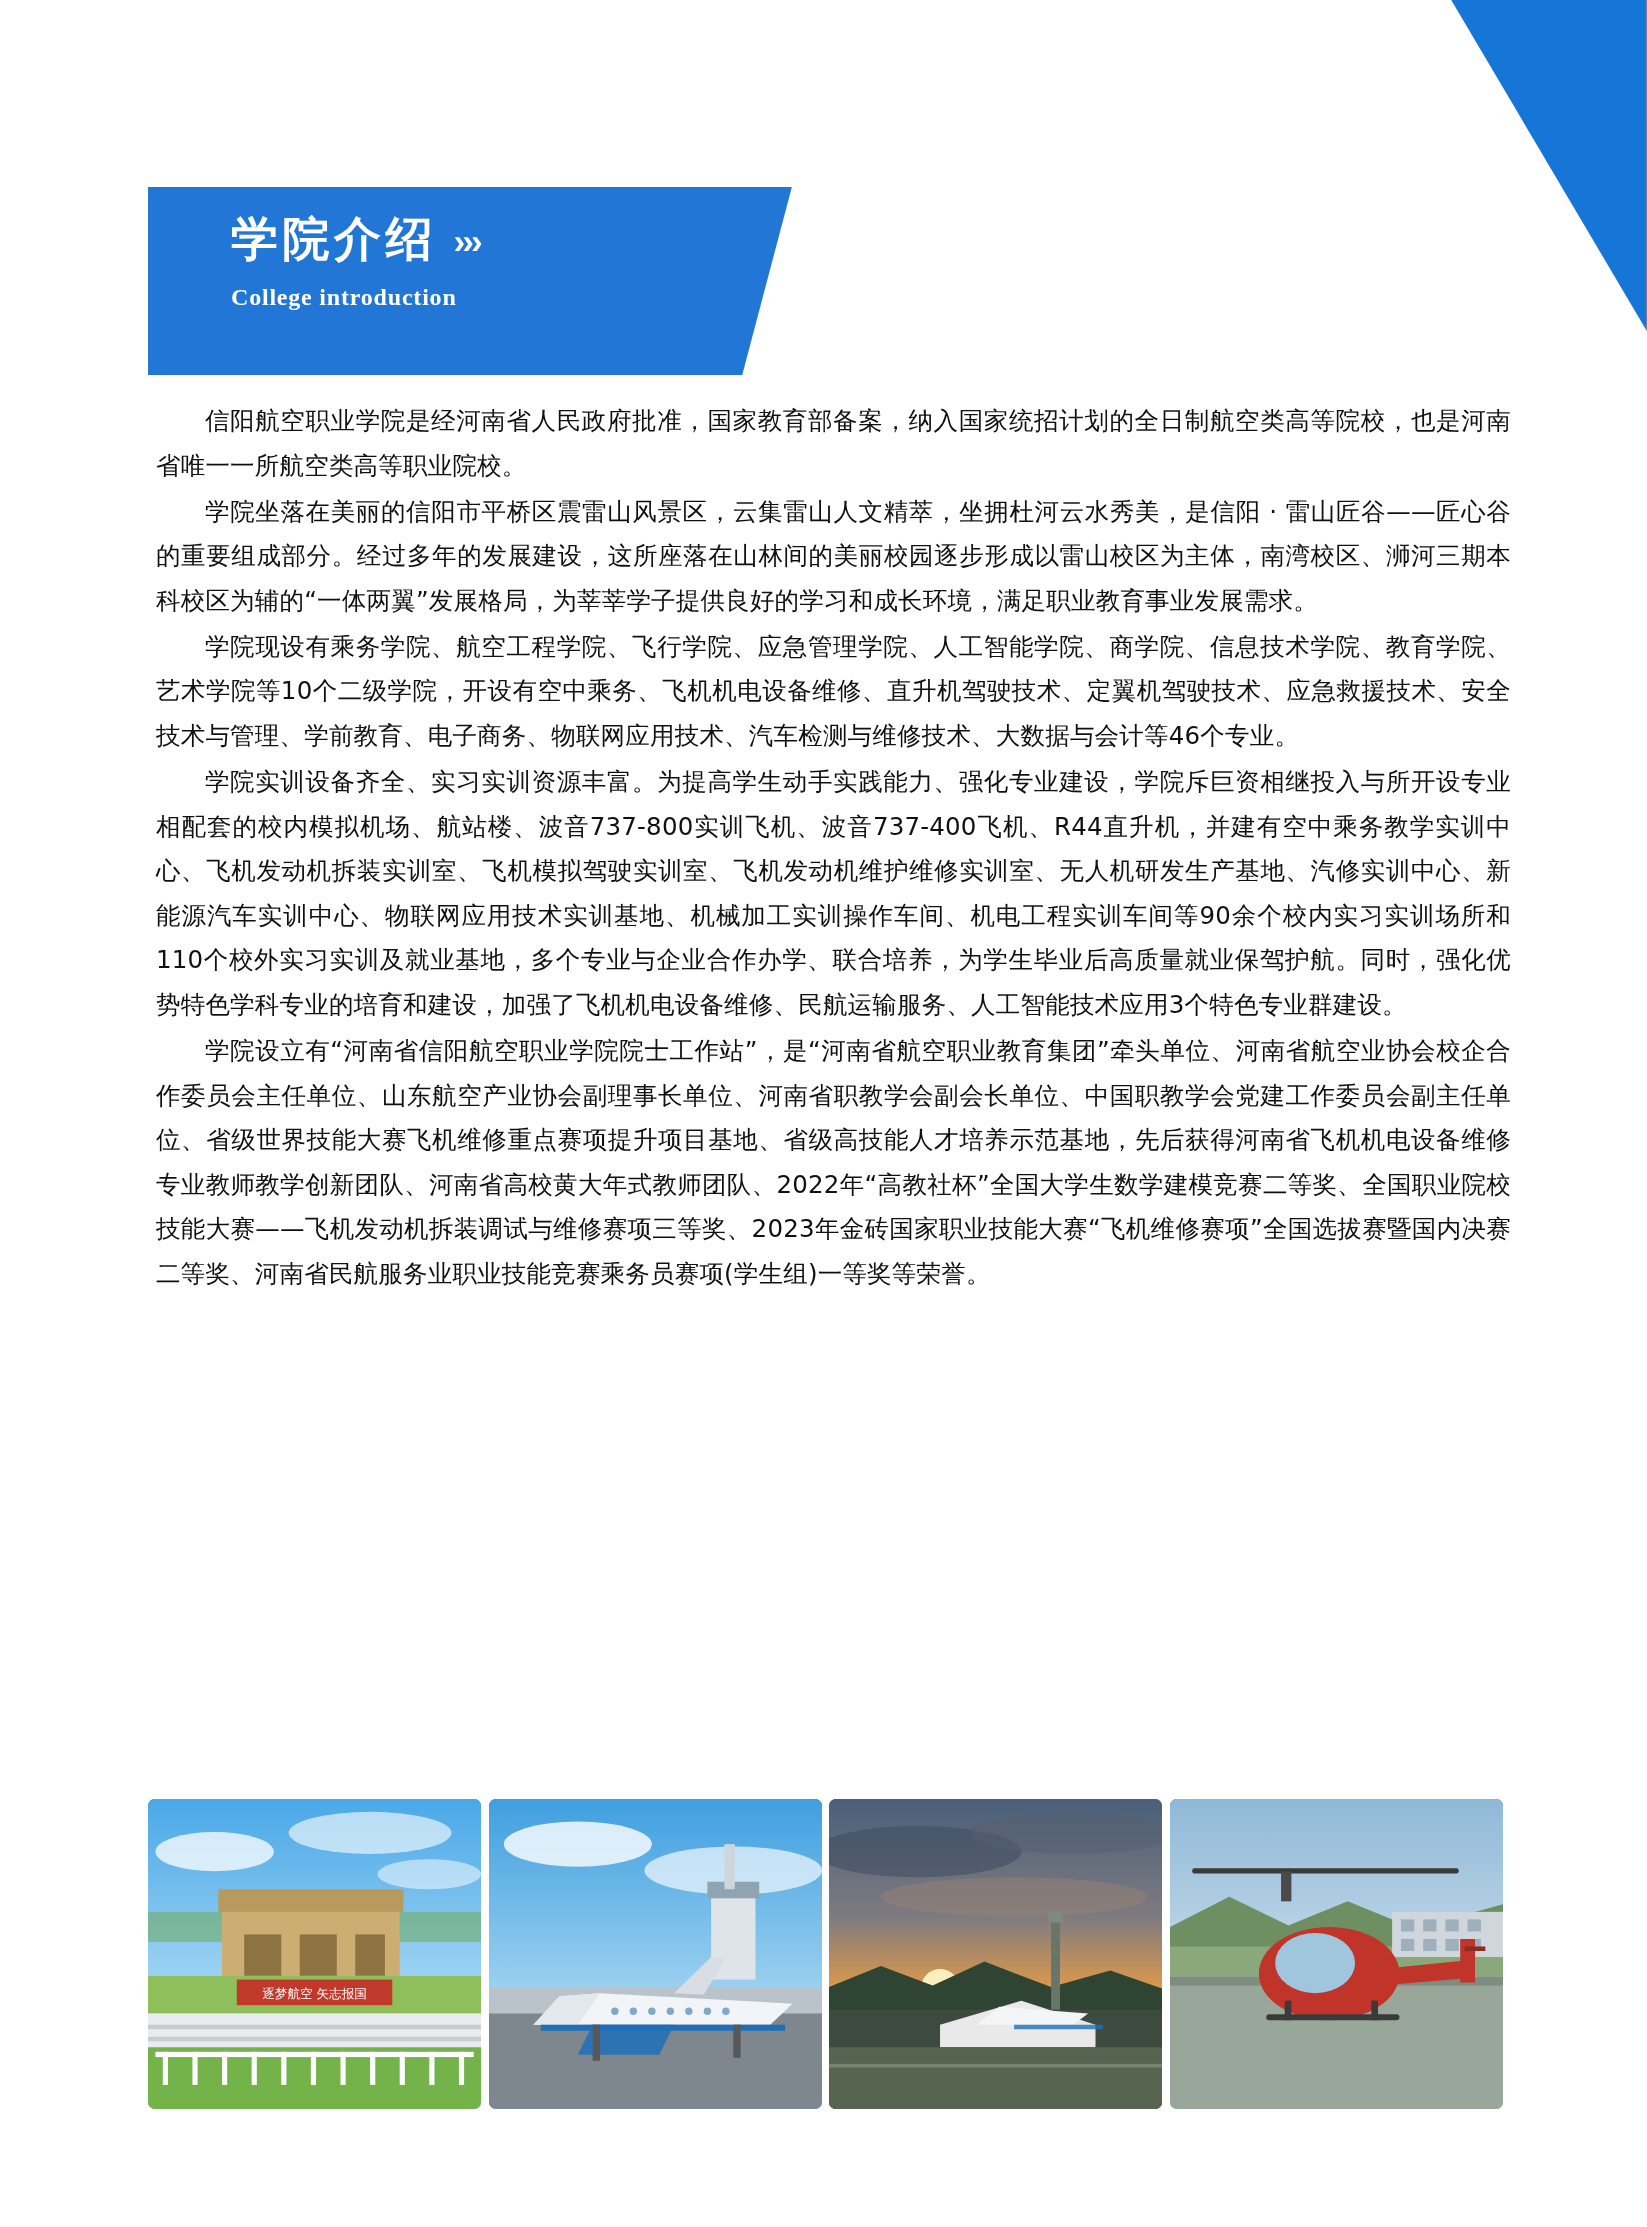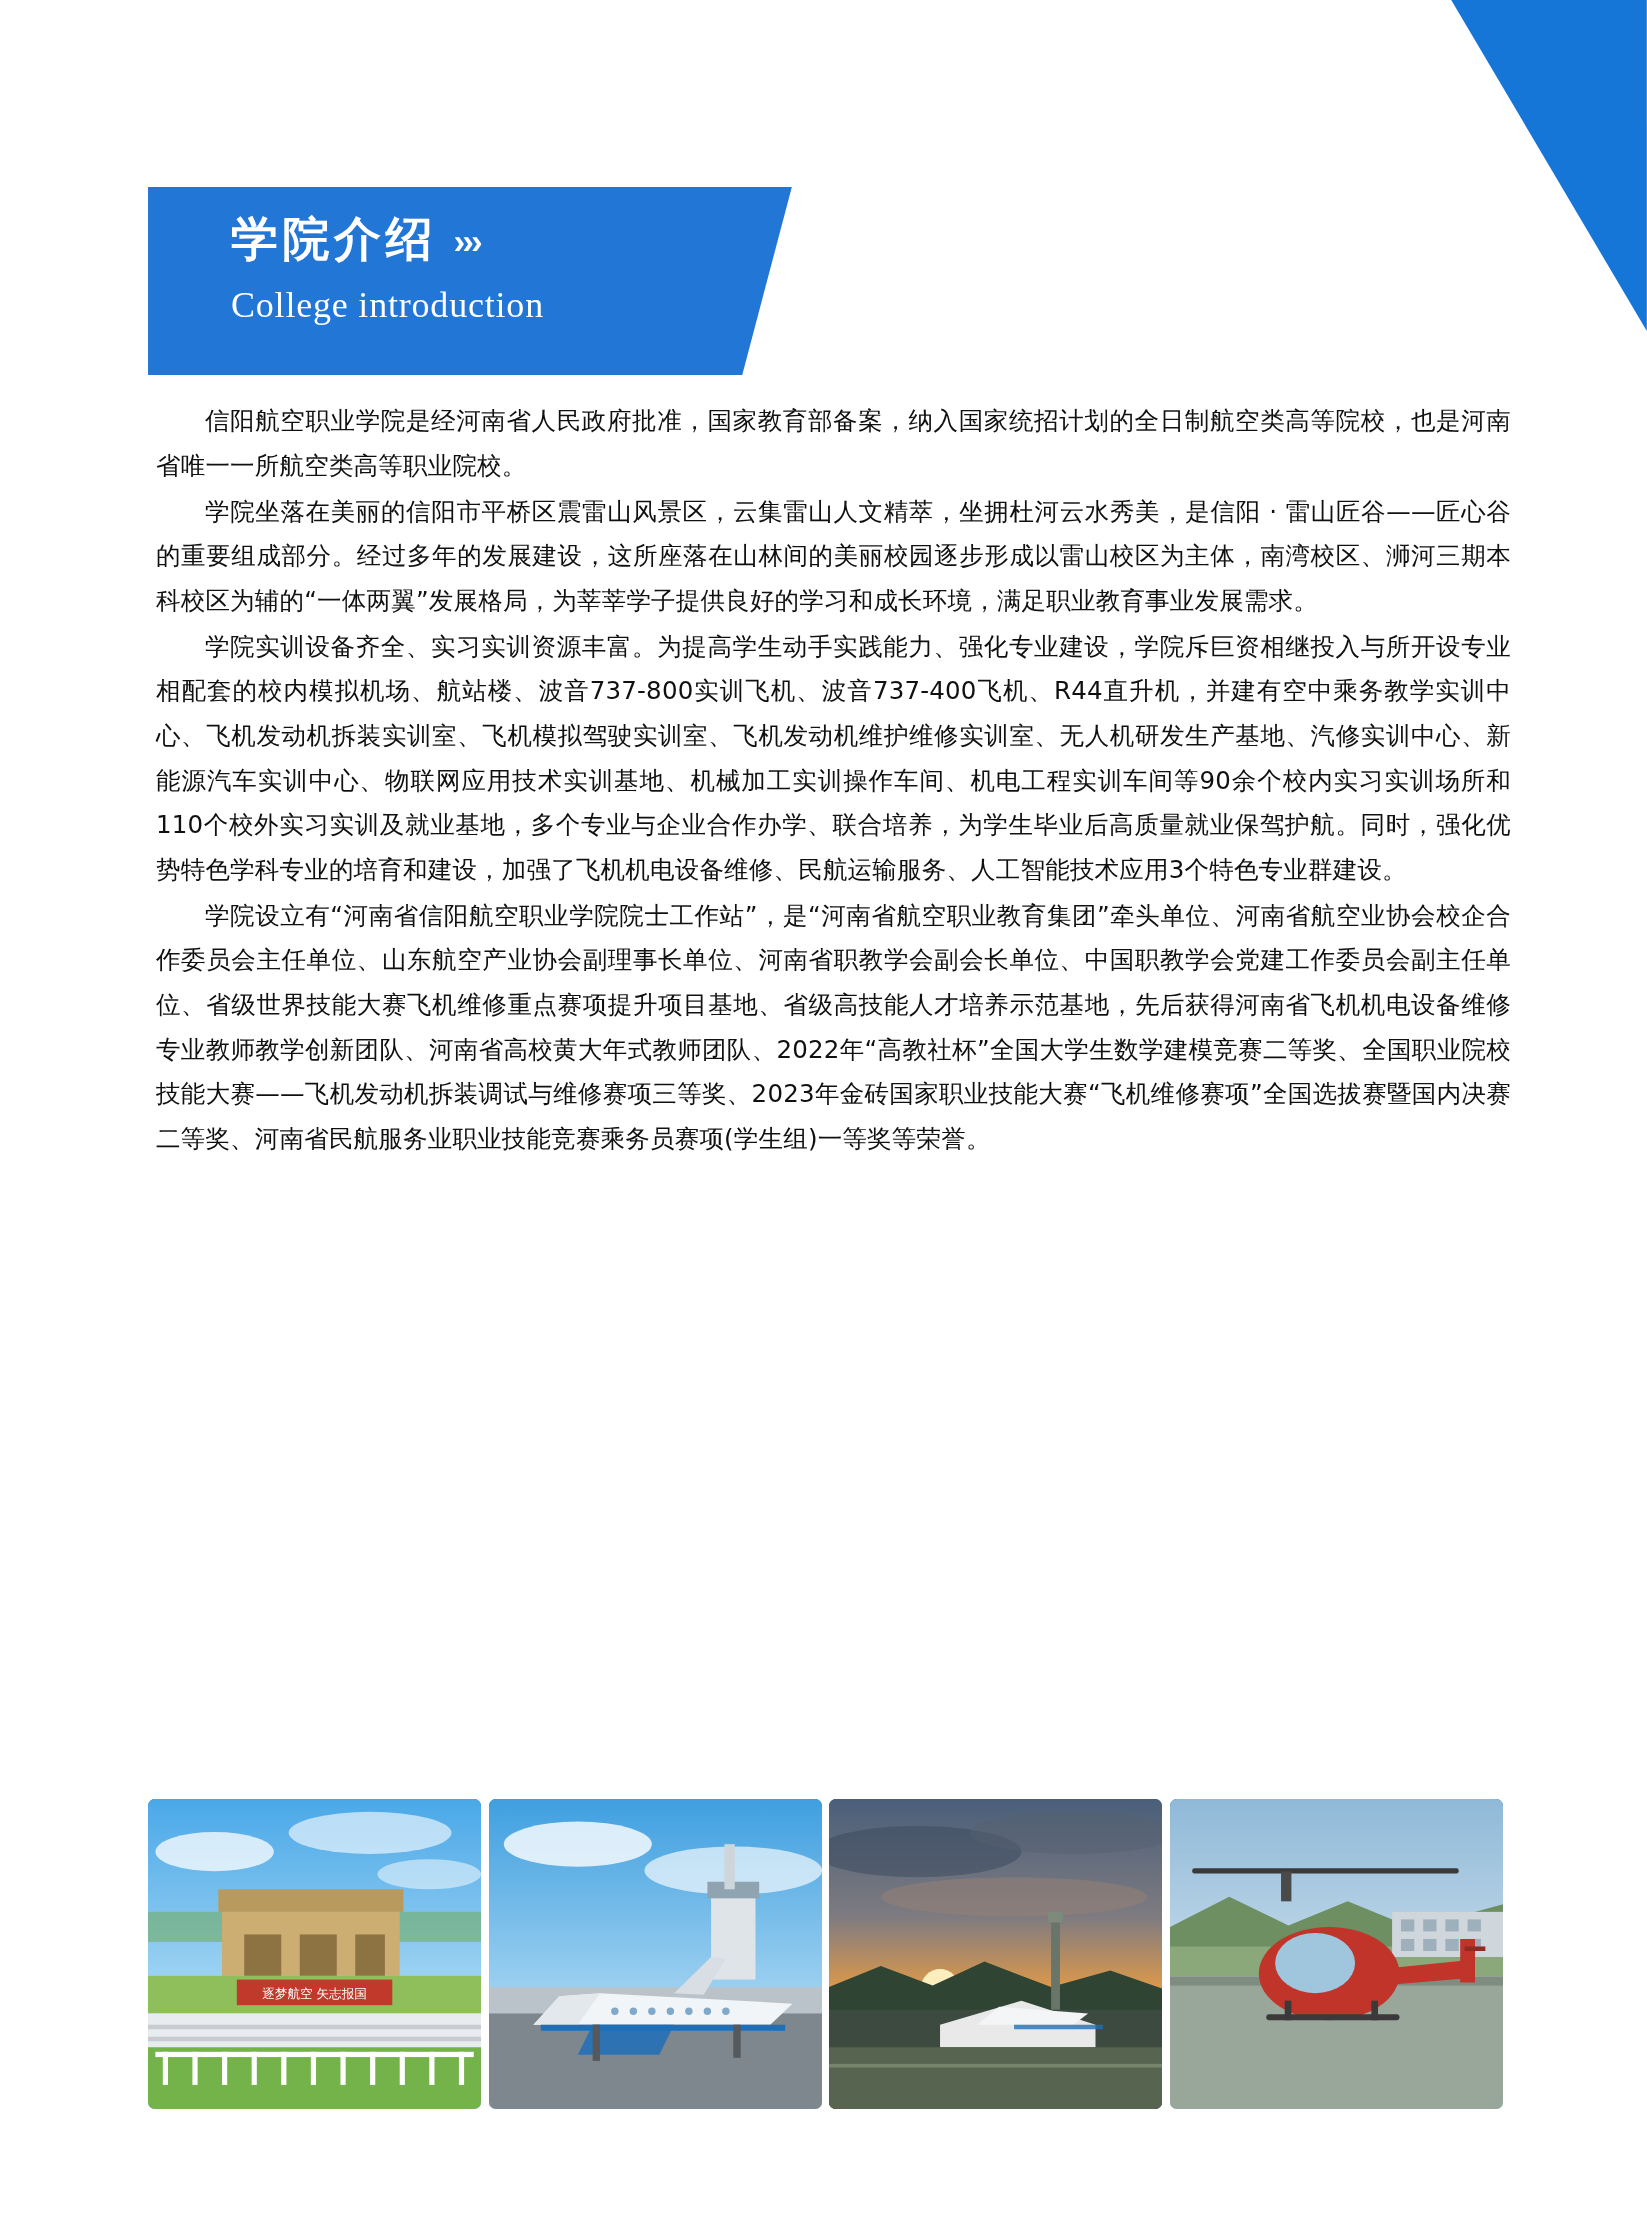--- a/index.html
+++ b/index.html
@@ -58,24 +58,25 @@
   .chev {
     display: inline-block;
     letter-spacing: -3px;
     font-size: 35px;
     font-weight: 700;
     position: relative;
     top: 3px;
   }
   .header-en {
     font-family: "Liberation Serif", "DejaVu Serif", serif;
-    font-size: 36px;
+    font-size: 24px;
     letter-spacing: 0.8px;
     margin-top: 19.6px;
     white-space: nowrap;
+    font-weight: bold;
   }
 
   
   .content {
     position: absolute;
     left: 148px;
     top: 399px;
     width: 1355px;
     margin-left: 8px;
   }
@@ -133,20 +134,21 @@
       <span>学院介绍</span>
       <span class="chev">›››</span>
     </div>
     <div class="header-en">College introduction</div>
   </div>
 </div>
 
 <div class="content">
   <p class="para">信阳航空职业学院是经河南省人民政府批准，国家教育部备案，纳入国家统招计划的全日制航空类高等院校，也是河南省唯一一所航空类高等职业院校。</p>
   <p class="para">学院坐落在美丽的信阳市平桥区震雷山风景区，云集雷山人文精萃，坐拥杜河云水秀美，是信阳 · 雷山匠谷——匠心谷的重要组成部分。经过多年的发展建设，这所座落在山林间的美丽校园逐步形成以雷山校区为主体，南湾校区、浉河三期本科校区为辅的“一体两翼”发展格局，为莘莘学子提供良好的学习和成长环境，满足职业教育事业发展需求。</p>
+  <p class="para">学院现设有乘务学院、航空工程学院、飞行学院、应急管理学院、人工智能学院、商学院、信息技术学院、教育学院、艺术学院等10个二级学院，开设有空中乘务、飞机机电设备维修、直升机驾驶技术、定翼机驾驶技术、应急救援技术、安全技术与管理、学前教育、电子商务、物联网应用技术、汽车检测与维修技术、大数据与会计等46个专业。</p>
   <p class="para">学院实训设备齐全、实习实训资源丰富。为提高学生动手实践能力、强化专业建设，学院斥巨资相继投入与所开设专业相配套的校内模拟机场、航站楼、波音737-800实训飞机、波音737-400飞机、R44直升机，并建有空中乘务教学实训中心、飞机发动机拆装实训室、飞机模拟驾驶实训室、飞机发动机维护维修实训室、无人机研发生产基地、汽修实训中心、新能源汽车实训中心、物联网应用技术实训基地、机械加工实训操作车间、机电工程实训车间等90余个校内实习实训场所和110个校外实习实训及就业基地，多个专业与企业合作办学、联合培养，为学生毕业后高质量就业保驾护航。同时，强化优势特色学科专业的培育和建设，加强了飞机机电设备维修、民航运输服务、人工智能技术应用3个特色专业群建设。</p>
   <p class="para">学院设立有“河南省信阳航空职业学院院士工作站”，是“河南省航空职业教育集团”牵头单位、河南省航空业协会校企合作委员会主任单位、山东航空产业协会副理事长单位、河南省职教学会副会长单位、中国职教学会党建工作委员会副主任单位、省级世界技能大赛飞机维修重点赛项提升项目基地、省级高技能人才培养示范基地，先后获得河南省飞机机电设备维修专业教师教学创新团队、河南省高校黄大年式教师团队、2022年“高教社杯”全国大学生数学建模竞赛二等奖、全国职业院校技能大赛——飞机发动机拆装调试与维修赛项三等奖、2023年金砖国家职业技能大赛“飞机维修赛项”全国选拔赛暨国内决赛二等奖、河南省民航服务业职业技能竞赛乘务员赛项(学生组)一等奖等荣誉。</p>
 </div>
 
 <div class="photos">
 
   <div class="photo">
     <svg viewBox="0 0 450 412" preserveAspectRatio="none" xmlns="http://www.w3.org/2000/svg">
       <defs>
         <linearGradient id="sky1" x1="0" y1="0" x2="0" y2="1">

